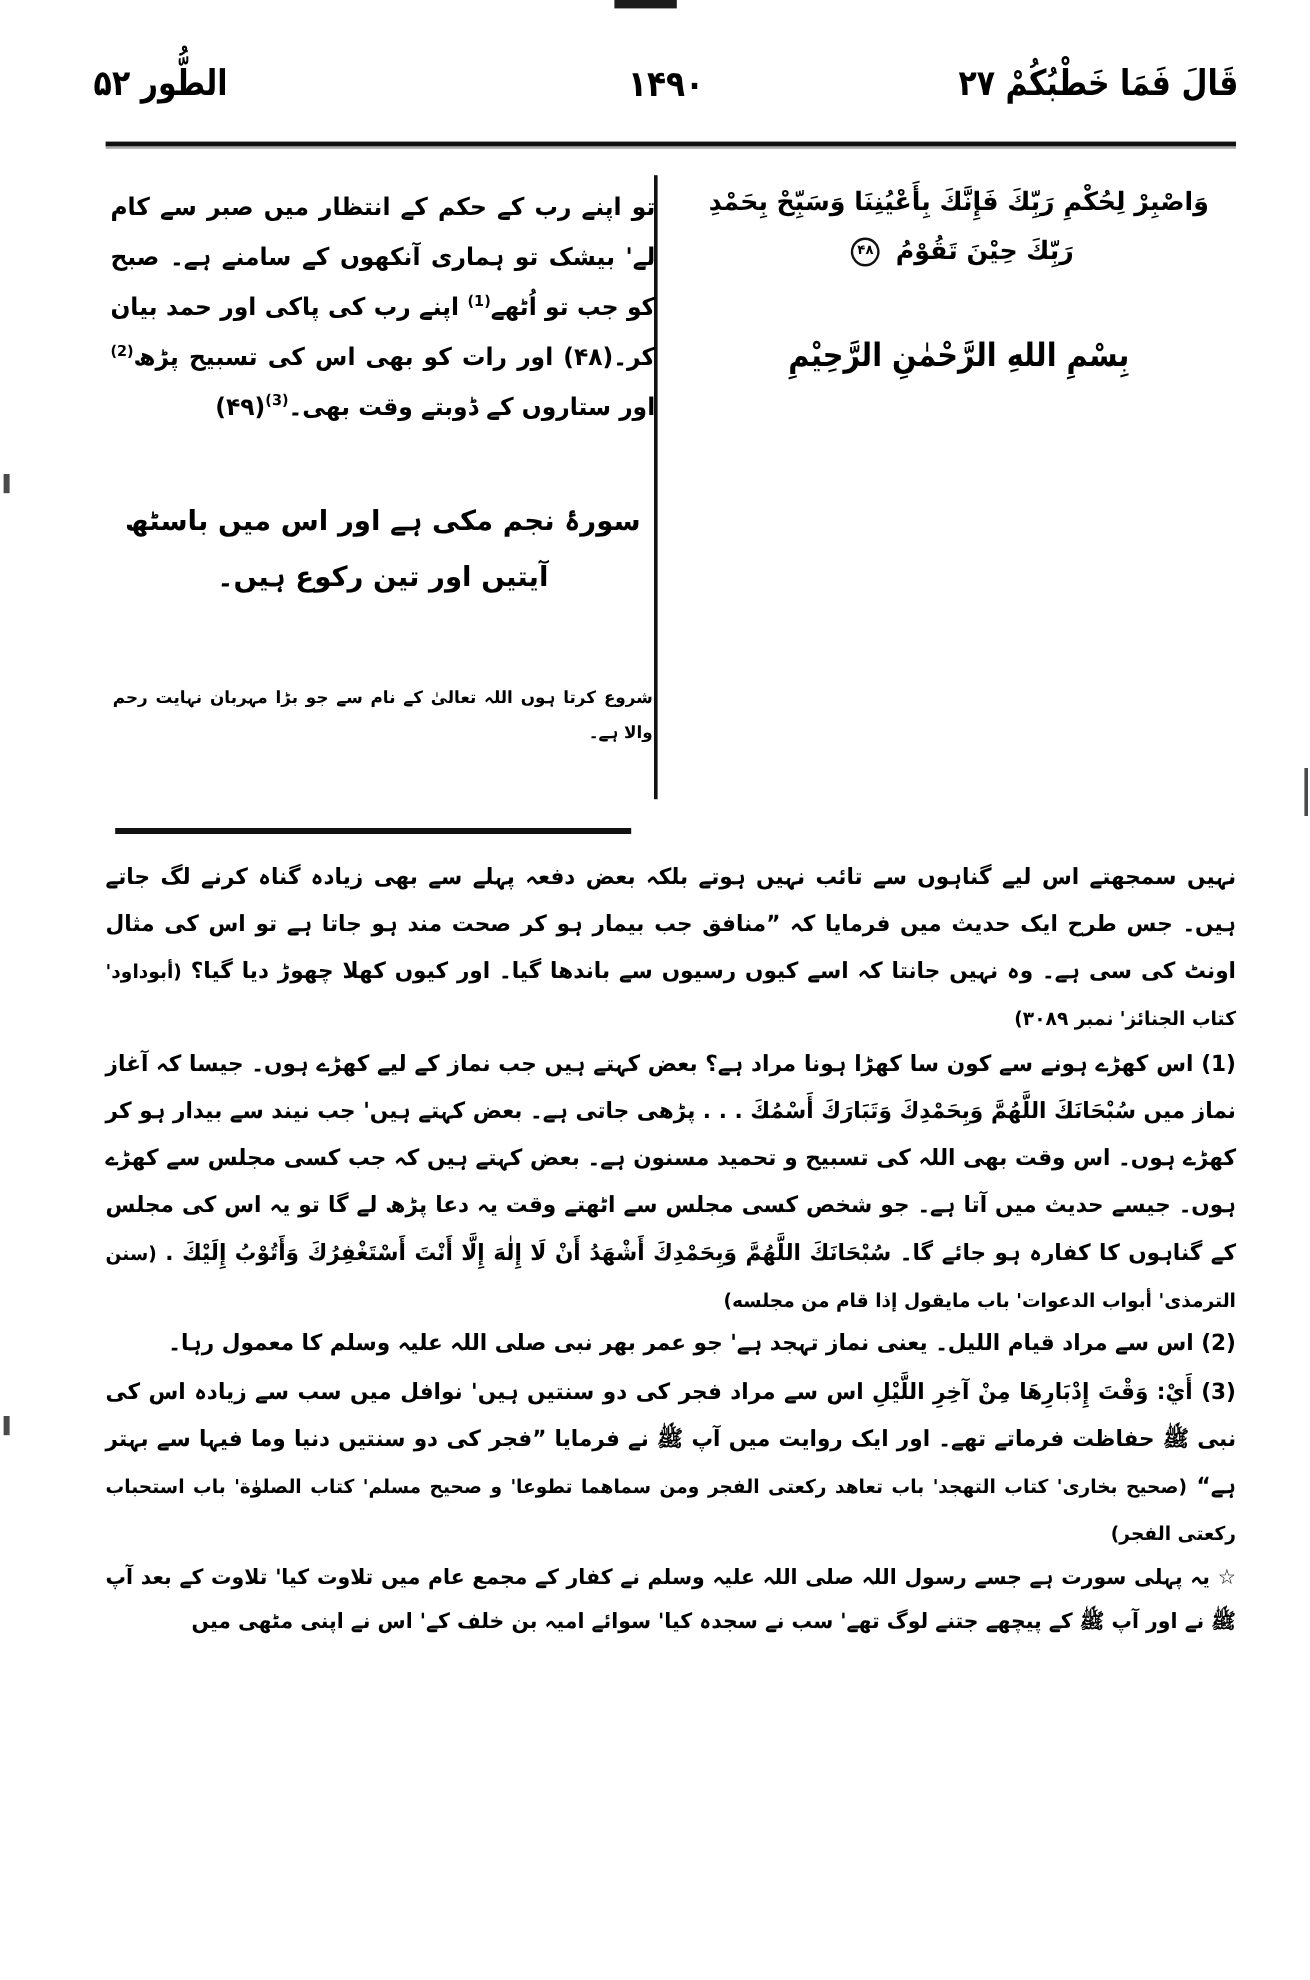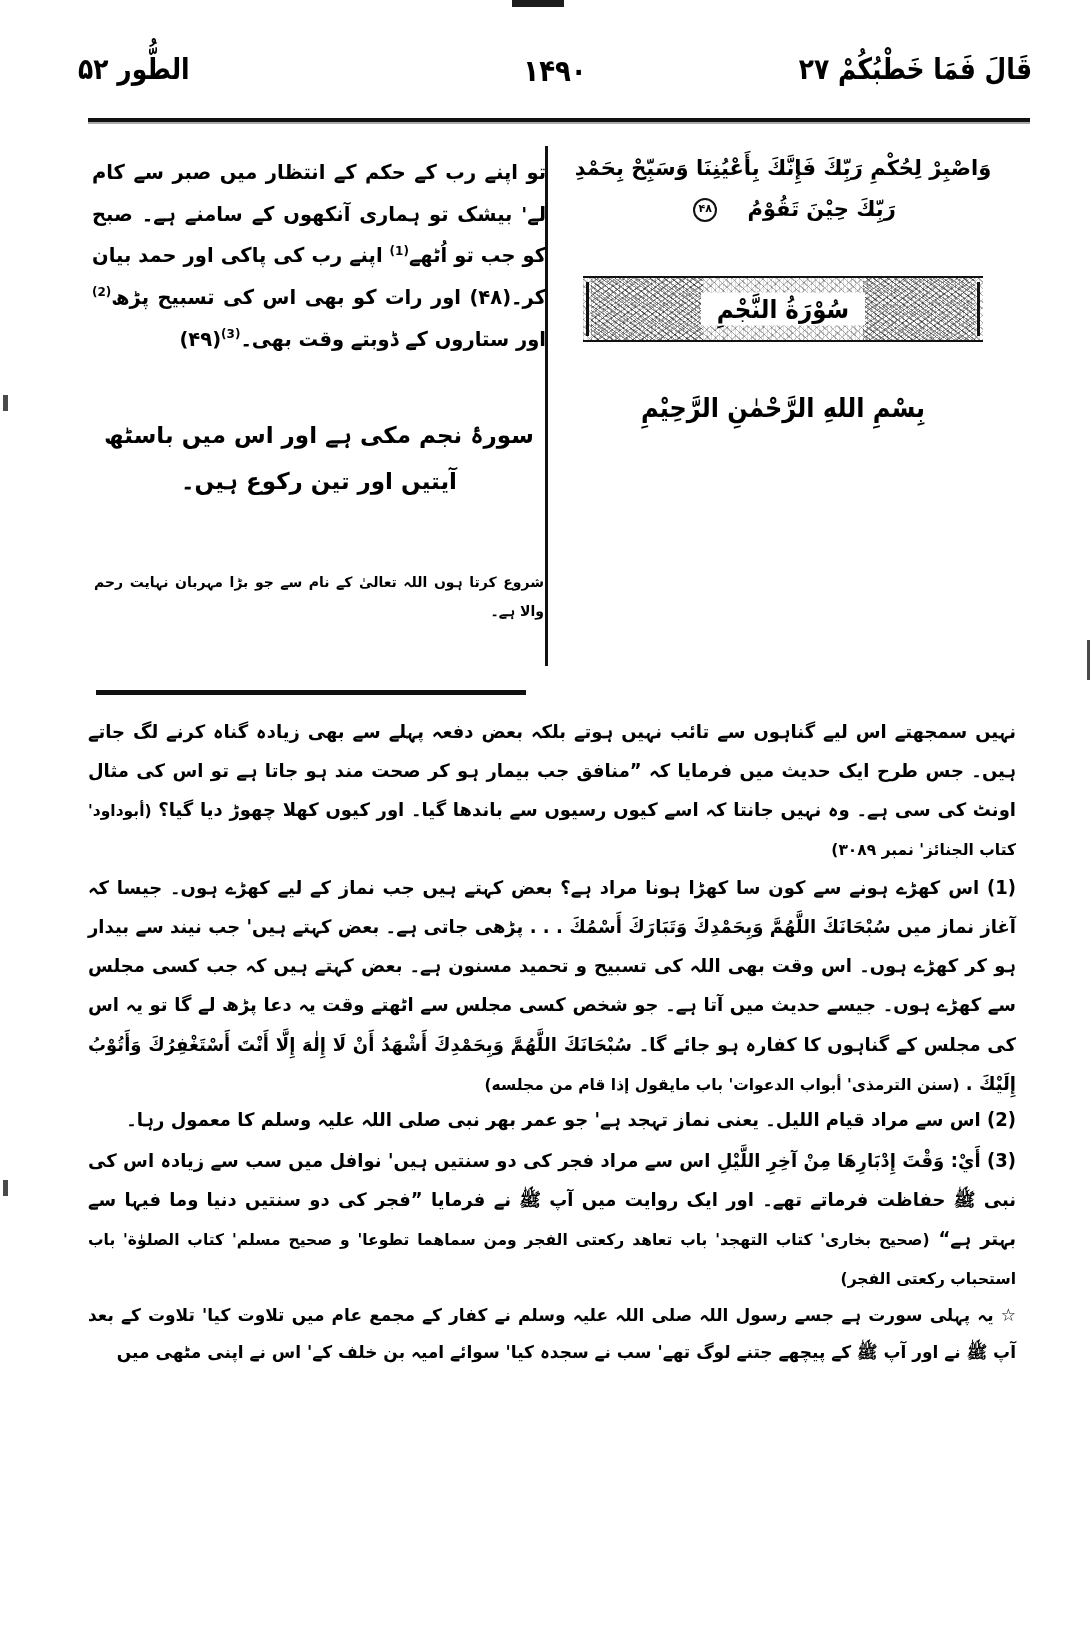--- a/index.html
+++ b/index.html
@@ -49,40 +49,40 @@
   
   .topblock{
     position:absolute;top:134px;left:88px;right:62px;height:540px;
   }
   .col-divider{
     position:absolute;right:482px;top:12px;width:3px;height:520px;background:#111;
   }
 
   
   .col-arabic{
-    position:absolute;right:16px;top:0;width:462px;height:540px;
+    position:absolute;right:0;top:0;width:462px;height:540px;
     text-align:center;
   }
   .ayah-block{
     direction:rtl;
     font-family:"DejaVu Sans","Liberation Sans",sans-serif;
     font-size:21px;
     line-height:1.95;
     font-weight:700;
     letter-spacing:.5px;
     padding:14px 6px 0 6px;
   }
   .ayah-block .ln{display:block;white-space:nowrap;}
   .ayah-2{margin-top:40px;}
   .ayah-num{
     display:inline-block;
     border:2px solid #111;border-radius:50%;
     width:20px;height:20px;line-height:17px;
     font-size:11px;text-align:center;
-    margin:0 23px;vertical-align:4px;
+    margin:0 6px;vertical-align:4px;
   }
 
   
   .surah-banner{
     position:relative;
     margin:46px auto 0 auto;
     width:400px;height:62px;
     border-top:2px solid #111;
     border-bottom:2px solid #111;
     background:
@@ -149,21 +149,21 @@
     text-align:justify;padding:0 6px;
   }
 
   
   .rule-foot{
     position:absolute;left:96px;top:690px;width:430px;height:5px;background:#111;
   }
 
   
   .footnotes{
-    position:absolute;left:88px;right:76px;top:712px;
+    position:absolute;left:88px;right:62px;top:712px;
     direction:rtl;text-align:justify;
     font-family:"DejaVu Sans","Liberation Sans",sans-serif;
   }
   .fn-para{
     font-size:18px;line-height:2.12;font-weight:600;
     margin:0 0 3px 0;
     transform:scaleY(1.03);transform-origin:top right;
   }
   .fn-para.indent{text-indent:0;}
   .fn-marker{font-weight:700;}
@@ -199,25 +199,20 @@
 
       <div class="ayah-block">
         <span class="ln">وَاصْبِرْ لِحُكْمِ رَبِّكَ فَإِنَّكَ بِأَعْيُنِنَا وَسَبِّحْ بِحَمْدِ</span>
         <span class="ln">
           <span>رَبِّكَ حِيْنَ تَقُوْمُ</span>
           <span class="ayah-num">۴۸</span>
         </span>
       </div>
 
 
-      <div class="surah-banner">
-        <span class="cap r"></span>
-        <span class="cap l"></span>
-        <span class="surah-title">سُوْرَةُ النَّجْمِ</span>
-      </div>
 
       <div class="bismillah">بِسْمِ اللهِ الرَّحْمٰنِ الرَّحِيْمِ</div>
     </div>
 
     <div class="col-urdu">
       <div class="urdu-para">
         <span>تو اپنے رب کے حکم کے انتظار میں صبر سے کام لے' بیشک تو ہماری آنکھوں کے سامنے ہے۔ صبح کو جب تو اُٹھے</span><span class="sup">(1)</span>
         <span>اپنے رب کی پاکی اور حمد بیان کر۔</span><span>(۴۸)</span>
         <span>اور رات کو بھی اس کی تسبیح پڑھ</span><span class="sup">(2)</span>
         <span>اور ستاروں کے ڈوبتے وقت بھی۔</span><span class="sup">(3)</span><span>(۴۹)</span>

